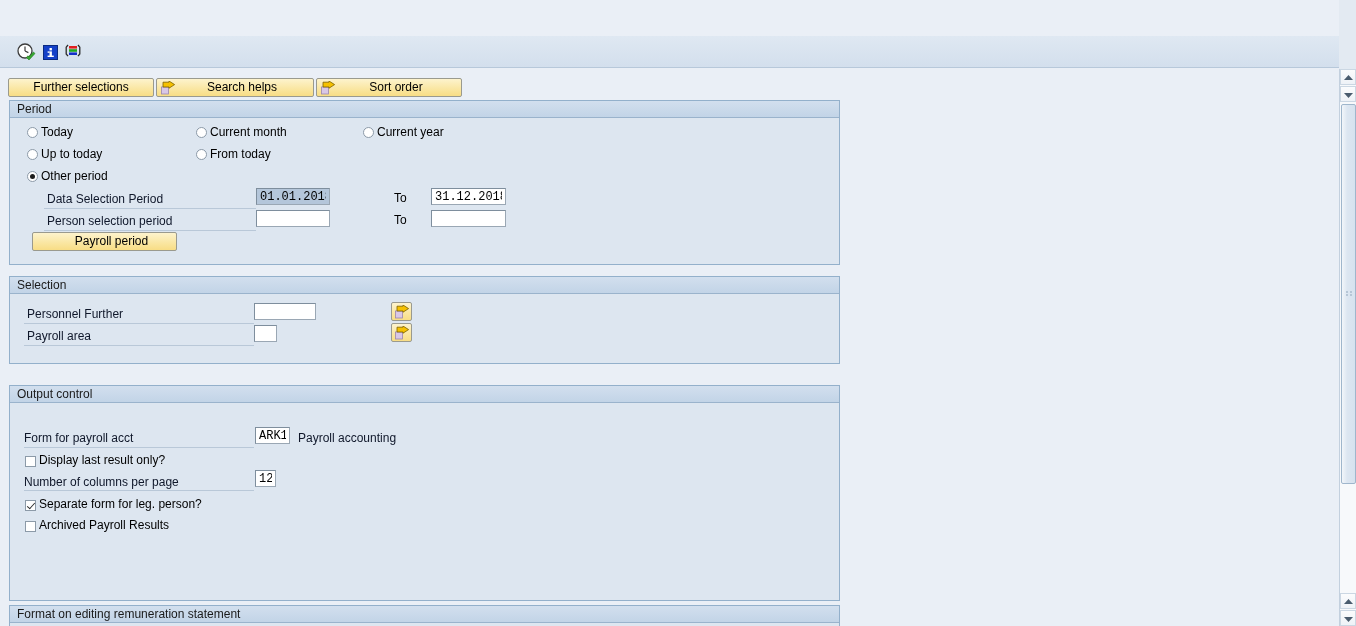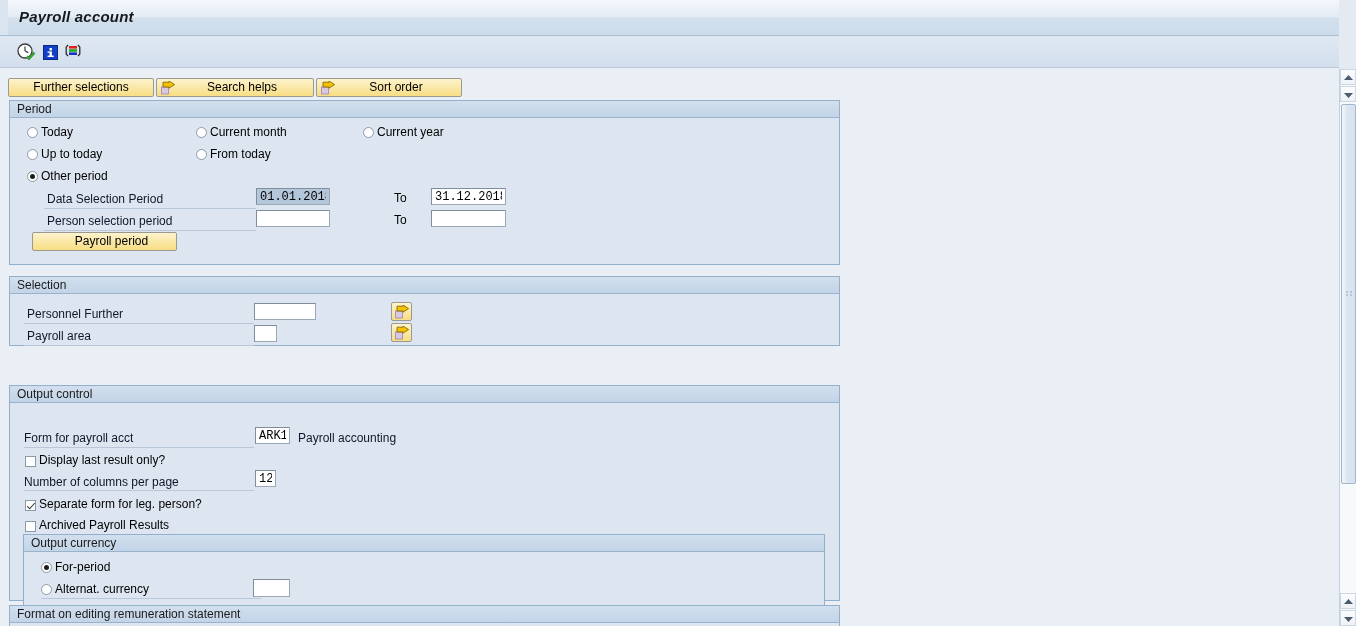--- a/index.html
+++ b/index.html
@@ -313,25 +313,20 @@
     right: 0; top: 0;
     width: 17px; height: 69px;
     background: #e3eaf2;
   }
 </style>
 </head>
 <body>
 
 <div id="app">
 
-  <div class="titlebar">
-    <div class="side l"></div>
-    <div class="side r"></div>
-    <div class="title-text">Payroll account</div>
-  </div>
 
   <div class="toolbar">
 
     <div class="tb-icon i1">
       <svg width="20" height="20" viewBox="0 0 20 20">
         <circle cx="9" cy="9" r="7" fill="#ffffff" stroke="#3c3c3c" stroke-width="1.3"></circle>
         <line x1="9" y1="9" x2="9" y2="4.6" stroke="#3c3c3c" stroke-width="1.2"></line>
         <line x1="9" y1="9" x2="12.4" y2="10.6" stroke="#3c3c3c" stroke-width="1.2"></line>
         <path d="M10.5 15.5 L13 18 L19 11.5 L17.4 10 L12.9 14.8 L11.9 13.8 Z" fill="#37a832" stroke="#1f7a1c" stroke-width="0.6"></path>
       </svg>
@@ -429,21 +424,21 @@
         <div class="tolbl" style="left:384px; top:94px;">To</div>
         <input class="inp" style="left: 421px; top: 91px; width: 75px; height: 17px;" value="">
 
         <div class="sapbtn" style="position:absolute; left:22px; top:113px; width:145px;">
           <span class="blabel">Payroll period</span>
         </div>
 
       </div>
     </div>
 
-    <div class="group" style="left:9px; top:207px; width:831px; height:70px;">
+    <div class="group" style="left:9px; top:207px; width:831px; height:88px;">
       <div class="group-hdr">Selection</div>
       <div class="group-body">
 
         <div class="flabel" style="left:17px; top:12px;">Personnel Further</div>
         <div class="fline" style="left:14px; top:28px; width:230px;"></div>
         <input class="inp" style="left: 244px; top: 8px; width: 62px; height: 17px;" value="">
         <div class="vhbtn" style="left:381px; top:7px;">
           <svg width="15" height="14" viewBox="0 0 15 14">
             <rect x="0.5" y="6" width="7" height="7" fill="#d9c7e6" stroke="#9a86ad" stroke-width="0.8"></rect>
             <path d="M2 1.2 L8 1.2 L8 0 L13.6 3.6 L8 7.2 L8 6 L2 6 Z" fill="#f5c000" stroke="#7a6000" stroke-width="0.8" stroke-linejoin="round"></path>
@@ -484,38 +479,20 @@
         <div class="check on" style="left:15px; top:94px;">
           <span class="box"></span>
           <span class="clabel">Separate form for leg. person?</span>
         </div>
 
         <div class="check" style="left:15px; top:115px;">
           <span class="box"></span>
           <span class="clabel">Archived Payroll Results</span>
         </div>
 
-        <div class="group" style="left:13px; top:130px; width:802px; height:75px;">
-          <div class="group-hdr">Output currency</div>
-          <div class="group-body">
-
-            <div class="radio on" style="left:17px; top:8px;">
-              <span class="dot"></span>
-              <span class="rlabel">For-period</span>
-            </div>
-
-            <div class="radio" style="left:17px; top:30px;">
-              <span class="dot"></span>
-              <span class="rlabel">Alternat. currency</span>
-            </div>
-            <div class="fline" style="left:17px; top:45px; width:220px;"></div>
-            <input class="inp" style="left: 229px; top: 26px; width: 37px; height: 18px;" value="">
-
-          </div>
-        </div>
 
       </div>
     </div>
 
     <div class="group" style="left:9px; top:536px; width:831px; height:60px;">
       <div class="group-hdr">Format on editing remuneration statement</div>
       <div class="group-body"></div>
     </div>
 
   </div>

